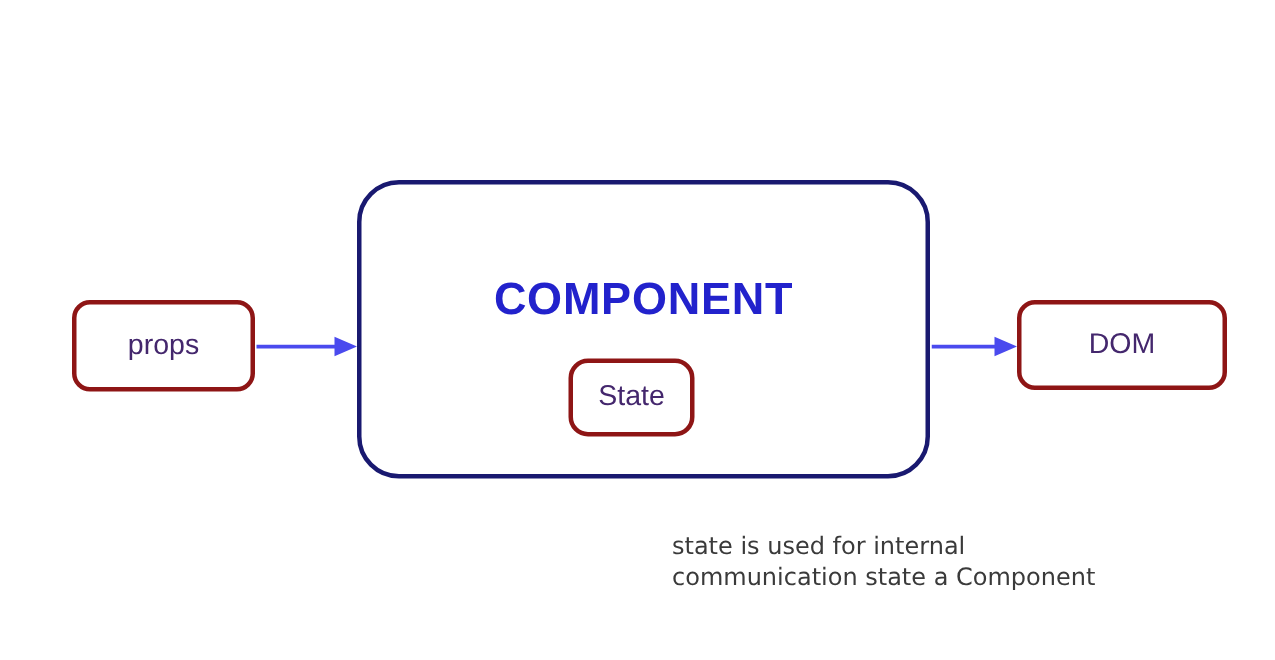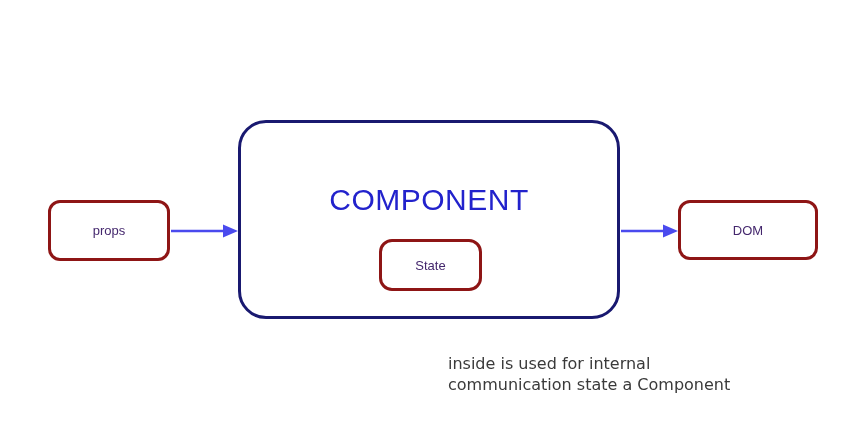--- a/index.html
+++ b/index.html
@@ -19,38 +19,38 @@
     border: 3px solid var(--component-border, #191970);
     border-radius: 28px;
     background: #ffffff;
   }
   .component-label {
     position: absolute;
     left: 238px; top: 183px;
     width: 382px;
     text-align: center;
     font-size: 30px;
-    font-weight: normal;
+    font-weight: bold;
     letter-spacing: 0.5px;
     color: var(--component-text, #2222cc);
   }
   .small-box {
     position: absolute;
     box-sizing: border-box;
     border: 3.5px solid var(--box-border, #8e1515);
     border-radius: 12px;
     background: #ffffff;
     display: flex;
     align-items: center;
     justify-content: center;
-    font-size: 13px;
+    font-size: 19px;
     color: var(--label-text, #44276d);
   }
   .props-box { left: 48px;  top: 200px; width: 122px; height: 61px; }
-  .state-box { left: 379px; top: 239px; width: 103px; height: 52px; border-radius: 13px; }
+  .state-box { left: 379px; top: 239px; width: 84px; height: 52px; border-radius: 13px; }
   .dom-box   { left: 678px; top: 200px; width: 140px; height: 60px; }
   .arrow {
     position: absolute;
     color: var(--arrow, #4a4aee);
   }
   .arrow-left  { left: 170px; top: 222px; }
   .arrow-right { left: 621px; top: 222px; }
   .caption {
     position: absolute;
     left: 448px; top: 353px;
@@ -86,17 +86,17 @@
   <svg class="arrow arrow-right" width="58" height="18" viewBox="0 0 58 18">
     <line x1="0" y1="9" x2="44" y2="9" stroke="currentColor" stroke-width="2.5"></line>
     <polygon points="57,9 42,2.5 42,15.5" fill="currentColor"></polygon>
   </svg>
 
   <div class="small-box dom-box">
     <span>DOM</span>
   </div>
 
   <div class="caption">
-    <div>inside is used for internal</div>
+    <div>state is used for internal</div>
     <div>communication state a Component</div>
   </div>
 
 </div>
 
 </body></html>

